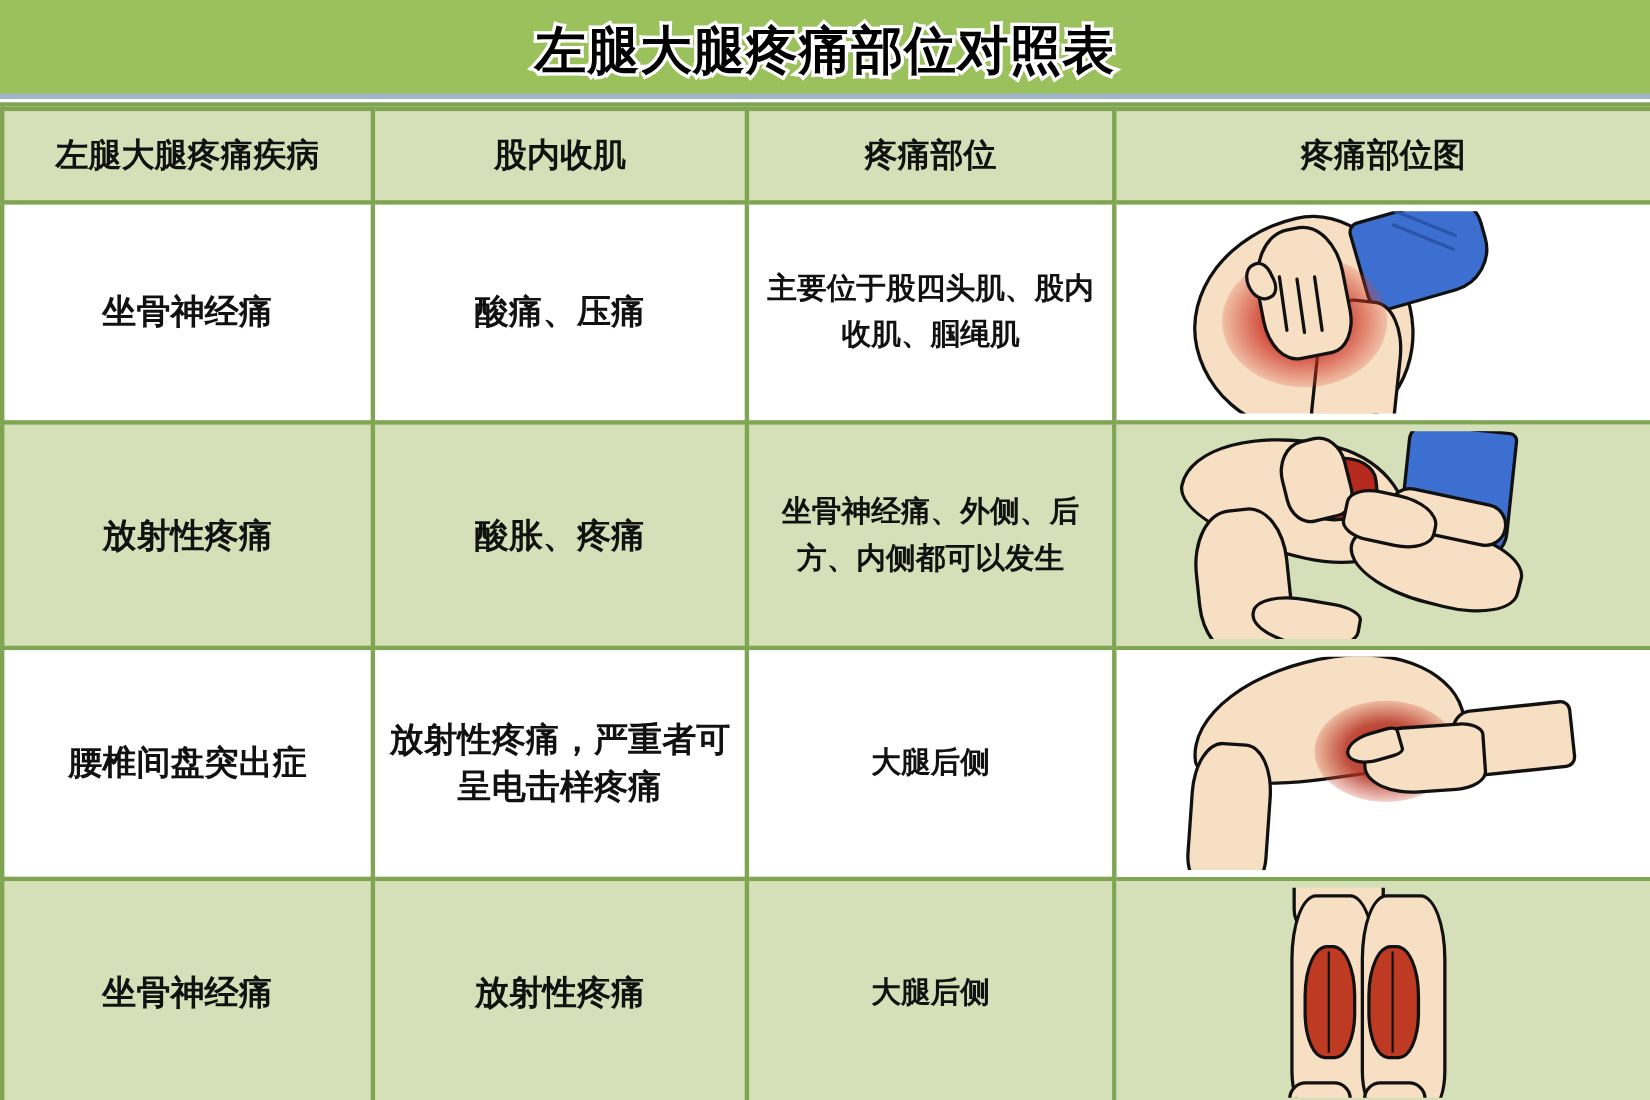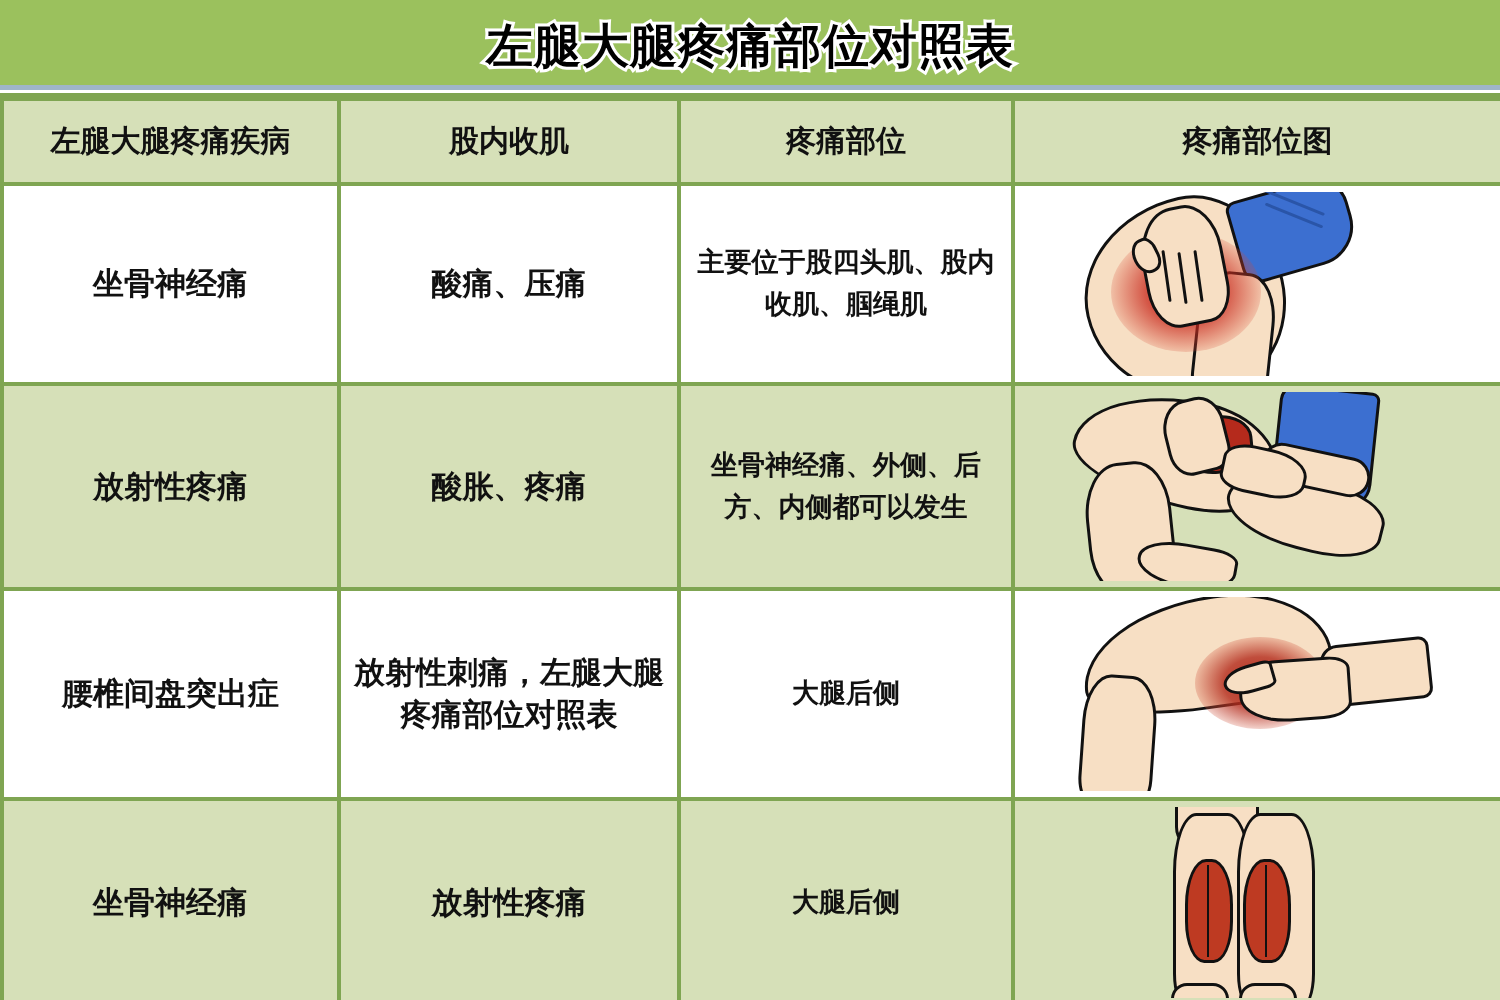--- a/index.html
+++ b/index.html
@@ -413,21 +413,21 @@
               <div class="redspot"></div>
               <div class="arm"></div>
               <div class="hand-a"></div>
               <div class="hand-b"></div>
             </div>
           </td>
         </tr>
 
         <tr class="row-odd r3">
           <td class="disease">腰椎间盘突出症</td>
-          <td class="quality">放射性刺痛，左腿大腿疼痛部位对照表</td>
+          <td class="quality">放射性疼痛，严重者可呈电击样疼痛</td>
           <td class="location ctr">大腿后侧</td>
           <td class="figure">
             <div class="fig-box ill3">
               <div class="thigh3"></div>
               <div class="calf3"></div>
               <div class="glow3"></div>
               <div class="forearm3"></div>
               <div class="hand3"></div>
               <div class="thumb3"></div>
             </div>

